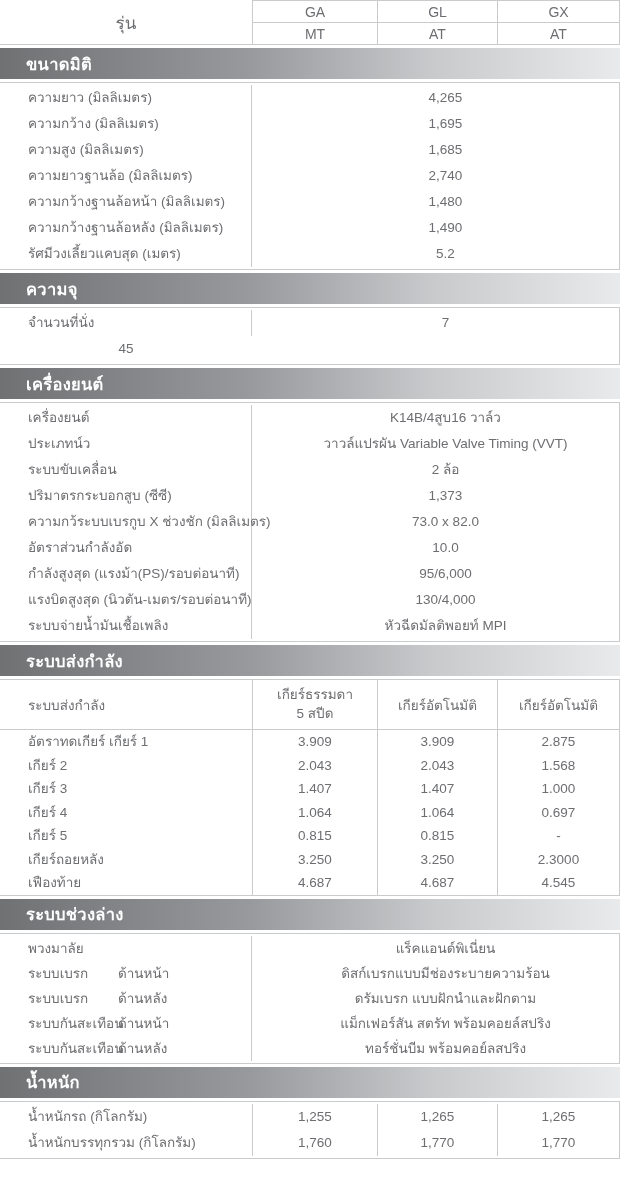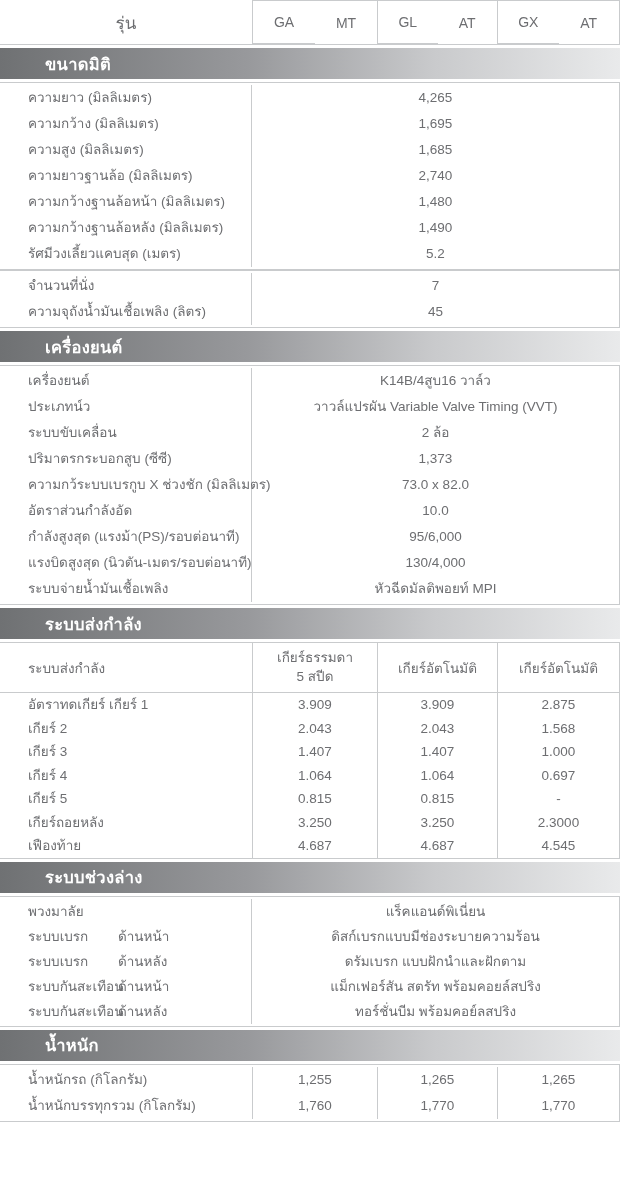--- a/index.html
+++ b/index.html
@@ -22,52 +22,53 @@
     border-bottom:1px solid var(--border);
     height:45px;
   }
   .hdr-model{
     display:flex;align-items:center;justify-content:center;
     font-size:17px;
   }
   .hdr-col{
     border-left:1px solid var(--border);
     border-top:1px solid var(--border);
-    display:flex;flex-direction:row;
+    display:flex;flex-direction:column;
   }
   .hdr-col:last-child{border-right:1px solid var(--border);}
   .hdr-cell{
     flex:1;display:flex;align-items:center;justify-content:center;
     font-size:14px;
   }
   .hdr-cell.top{border-bottom:1px solid var(--border);}
 
   
   .bar{
     height:31px;
     margin:3px 0;
     background:linear-gradient(90deg,#6f7173 0%,#98999c 40%,#c9cacc 70%,#e9eaeb 100%);
     display:flex;align-items:center;
-    padding-left:45px;
+    padding-left:26px;
     color:#ffffff;
     font-size:16.5px;
     font-weight:bold;
     letter-spacing:.3px;
   }
 
   
   .simple-table{
     border-top:1px solid var(--border);
     border-bottom:1px solid var(--border);
     border-right:1px solid var(--border);
     padding:2px 0;
   }
   .srow{
     display:grid;
     grid-template-columns:252px 367px;
+    gap:10px;
   }
   .srow .slabel{
     padding-left:28px;
     line-height:26px;
     font-size:13.5px;
     border-right:1px solid var(--border);
     white-space:nowrap;
     position:relative;
   }
   .srow .ssub{
@@ -158,27 +159,27 @@
     <div class="srow">
       <div class="slabel">ความกว้างฐานล้อหลัง (มิลลิเมตร)</div>
       <div class="sval">1,490</div>
     </div>
     <div class="srow">
       <div class="slabel">รัศมีวงเลี้ยวแคบสุด (เมตร)</div>
       <div class="sval">5.2</div>
     </div>
   </div>
 
+  <div class="bar">ความจุ</div>
   <div class="simple-table">
     <div class="srow">
       <div class="slabel">จำนวนที่นั่ง</div>
       <div class="sval">7</div>
     </div>
     <div class="srow">
-      <div class="slabel">ความจุถังน้ำมันเชื้อเพลิง (ลิตร)</div>
       <div class="sval">45</div>
     </div>
   </div>
 
   <div class="bar">เครื่องยนต์</div>
   <div class="simple-table">
     <div class="srow">
       <div class="slabel">เครื่องยนต์</div>
       <div class="sval">K14B/4สูบ16 วาล์ว</div>
     </div>

